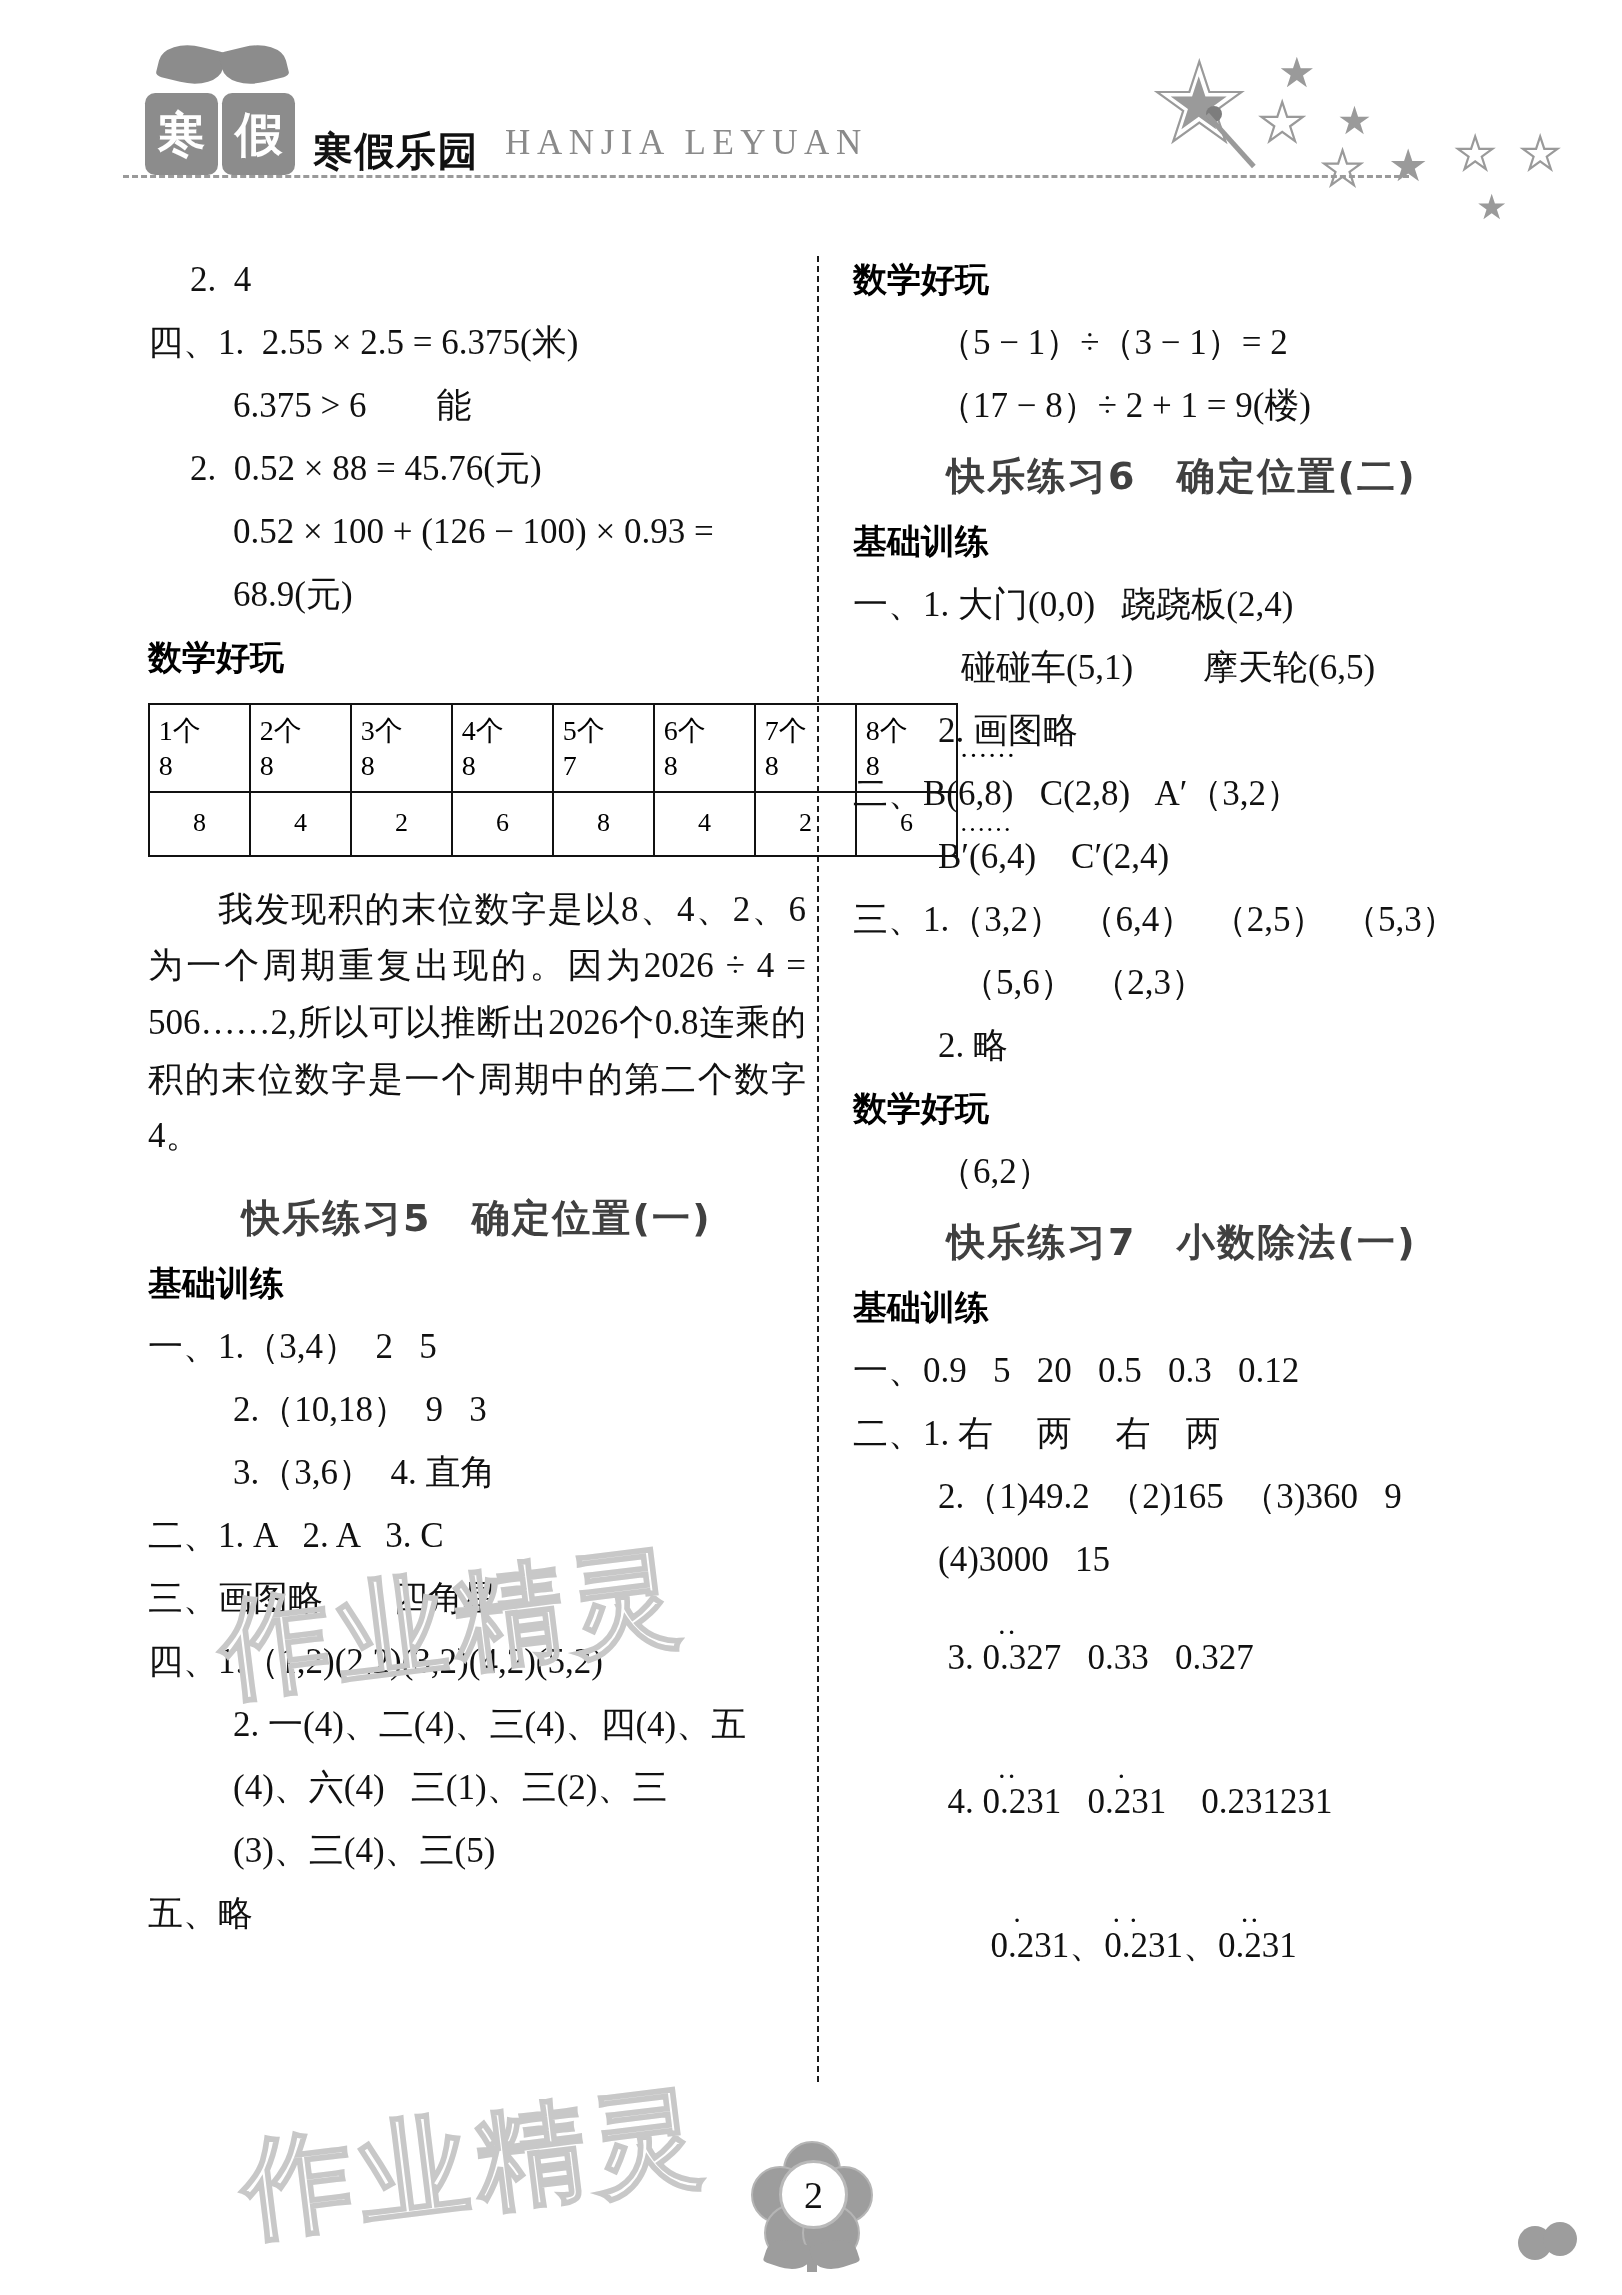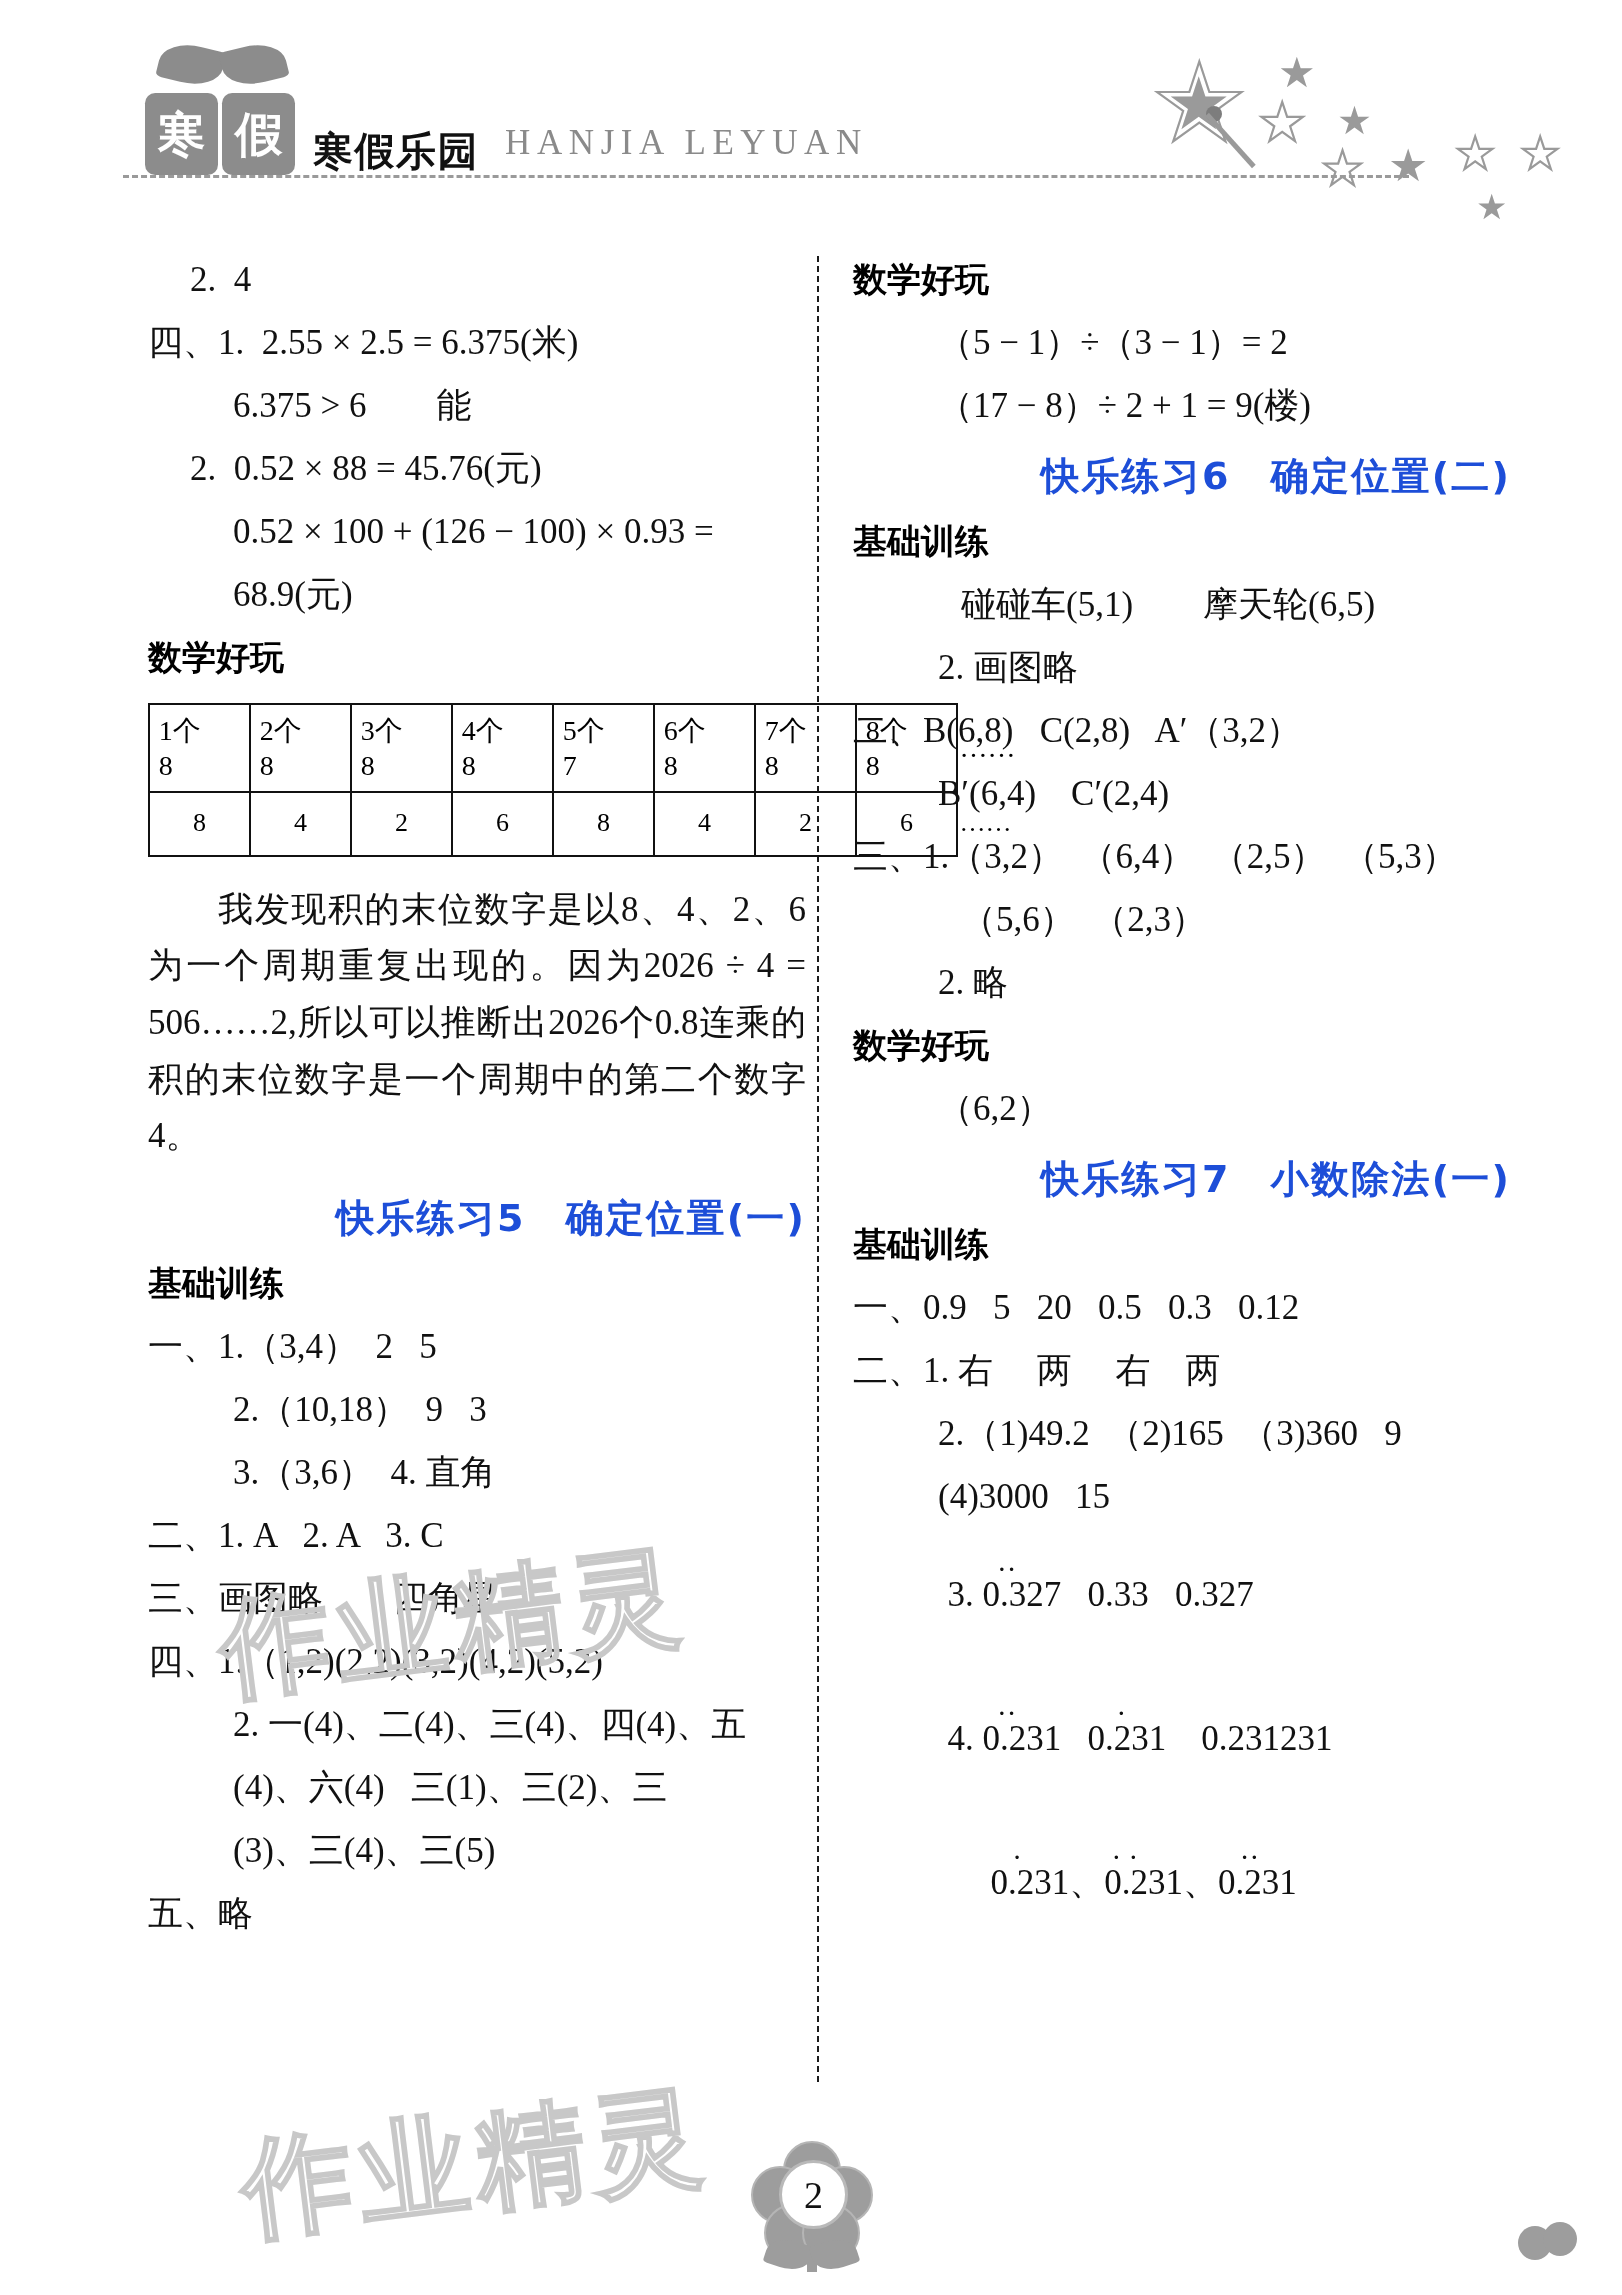--- a/index.html
+++ b/index.html
@@ -168,22 +168,22 @@
   .ind2 { padding-left: 85px; }
   .ind3 { padding-left: 108px; }
 
   .section-title {
     font-family: "DejaVu Sans", "Liberation Sans", sans-serif;
     font-weight: bold;
     font-size: 38px;
     line-height: 1;
     margin: 34px 0 29px 0;
     letter-spacing: 2.2px;
-    text-align: right;
-    color: #1d4ed8;
+    text-align: center;
+    color: #404040;
   }
   .sub-title {
     font-family: "DejaVu Sans", "Liberation Sans", sans-serif;
     font-weight: bold;
     font-size: 34px;
     line-height: 1;
     margin: 0 0 29px 0;
     color: #000;
   }
   .paragraph {
@@ -424,20 +424,21 @@
 
   <div class="col col-right">
 
     <div class="sub-title">数学好玩</div>
     <div class="line ind2">（5 − 1）÷（3 − 1）= 2</div>
     <div class="line ind2">（17 − 8）÷ 2 + 1 = 9(楼)</div>
 
     <div class="section-title">快乐练习6　确定位置(二)</div>
     <div class="sub-title">基础训练</div>
 
+    <div class="line ind0">一、1. 大门(0,0)   跷跷板(2,4)</div>
     <div class="line ind3">碰碰车(5,1)        摩天轮(6,5)</div>
     <div class="line ind2">2. 画图略</div>
     <div class="line ind0">二、B(6,8)   C(2,8)   A′（3,2）</div>
     <div class="line ind2">B′(6,4)    C′(2,4)</div>
     <div class="line ind0">三、1.（3,2）  （6,4）  （2,5）  （5,3）</div>
     <div class="line ind3">（5,6）  （2,3）</div>
     <div class="line ind2">2. 略</div>
 
     <div class="sub-title">数学好玩</div>
     <div class="line ind2">（6,2）</div>

